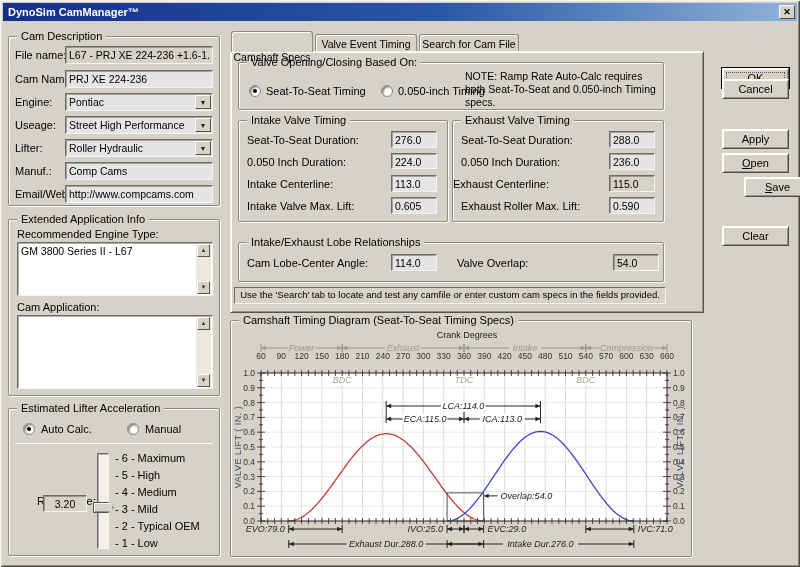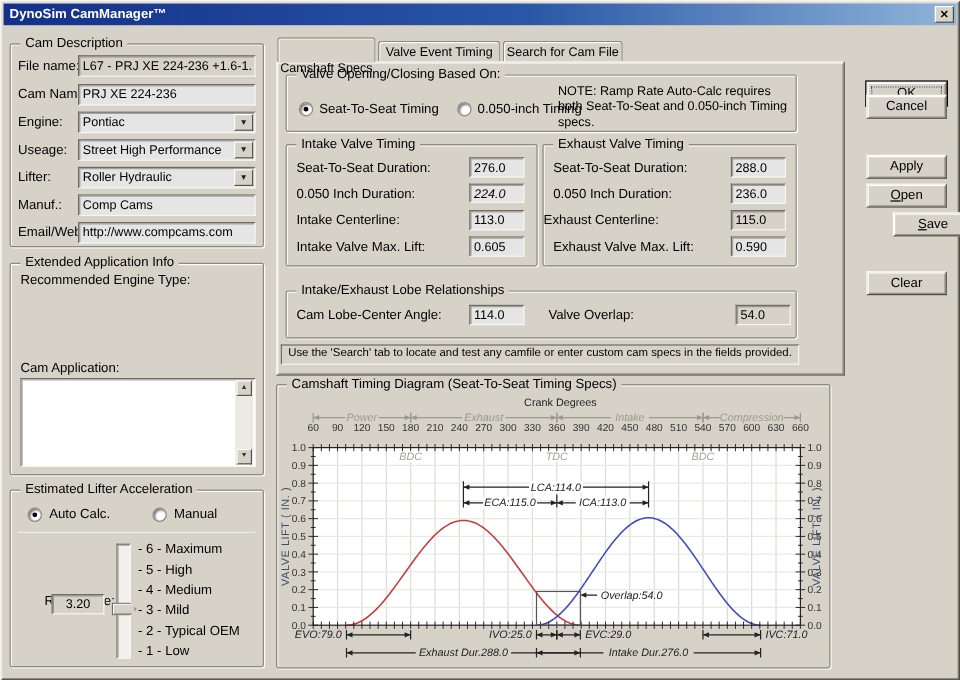--- a/index.html
+++ b/index.html
@@ -86,20 +86,27 @@
     </div>
     <span class="lbl" style="left:6px;top:128px;">Manuf.:</span>
     <div class="tbox" style="left:56px;top:125px;width:148px;">Comp Cams</div>
     <span class="lbl" style="left:6px;top:151px;">Email/Web:</span>
     <div class="tbox" style="left:56px;top:148px;width:148px;">http://www.compcams.com</div>
   </div>
 
   <div class="group" style="left:8px;top:219px;width:212px;height:177px;">
     <span class="caption">Extended Application Info</span>
     <span class="lbl" style="left:8px;top:8px;">Recommended Engine Type:</span>
+    <div class="ta" style="left:8px;top:22px;width:196px;height:54px;">
+      <span>GM 3800 Series II - L67</span>
+      <span class="sb">
+        <span class="sbbtn up">▲</span>
+        <span class="sbbtn dn">▼</span>
+      </span>
+    </div>
     <span class="lbl" style="left:8px;top:81px;">Cam Application:</span>
     <div class="ta" style="left:8px;top:95px;width:196px;height:74px;">
       <span></span>
       <span class="sb">
         <span class="sbbtn up">▲</span>
         <span class="sbbtn dn">▼</span>
       </span>
     </div>
   </div>
 
@@ -134,36 +141,36 @@
     <span class="radio" style="left:142px;top:22px;"></span>
     <span class="lbl" style="left:159px;top:22px;">0.050-inch Timing</span>
     <span class="lbl" style="left:226px;top:7px;width:196px;white-space:normal;font-size:10.5px;line-height:13px;">NOTE: Ramp Rate Auto-Calc requires both Seat-To-Seat and 0.050-inch Timing specs.</span>
   </div>
 
   <div class="group" style="left:238px;top:120px;width:210px;height:102px;z-index:2;">
     <span class="caption">Intake Valve Timing</span>
     <span class="lbl" style="left:8px;top:13px;">Seat-To-Seat Duration:</span>
     <div class="tbox" style="left:152px;top:10px;width:46px;height:17px;">276.0</div>
     <span class="lbl" style="left:8px;top:35px;">0.050 Inch Duration:</span>
-    <div class="tbox" style="left:152px;top:32px;width:46px;height:16px;font-style:italic;">224.0</div>
+    <div class="tbox" style="left:152px;top:32px;width:46px;height:16px;">224.0</div>
     <span class="lbl" style="left:8px;top:57px;">Intake Centerline:</span>
     <div class="tbox" style="left:152px;top:54px;width:46px;height:17px;">113.0</div>
     <span class="lbl" style="left:8px;top:79px;">Intake Valve Max. Lift:</span>
     <div class="tbox" style="left:152px;top:76px;width:46px;height:17px;">0.605</div>
   </div>
 
   <div class="group" style="left:452px;top:120px;width:212px;height:102px;z-index:2;">
     <span class="caption">Exhaust Valve Timing</span>
     <span class="lbl" style="left:8px;top:13px;">Seat-To-Seat Duration:</span>
     <div class="tbox" style="left:156px;top:10px;width:46px;height:17px;">288.0</div>
     <span class="lbl" style="left:8px;top:35px;">0.050 Inch Duration:</span>
     <div class="tbox" style="left:156px;top:32px;width:46px;height:17px;">236.0</div>
     <span class="lbl" style="left:0;top:57px;">Exhaust Centerline:</span>
     <div class="tbox ro" style="left:156px;top:54px;width:46px;height:17px;">115.0</div>
-    <span class="lbl" style="left:8px;top:79px;">Exhaust Valve Max. Lift:</span>
+    <span class="lbl" style="left:8px;top:79px;">Exhaust Roller Max. Lift:</span>
     <div class="tbox" style="left:156px;top:76px;width:46px;height:17px;">0.590</div>
   </div>
 
   <div class="group" style="left:238px;top:242px;width:426px;height:40px;z-index:2;">
     <span class="caption">Intake/Exhaust Lobe Relationships</span>
     <span class="lbl" style="left:8px;top:14px;">Cam Lobe-Center Angle:</span>
     <div class="tbox" style="left:152px;top:11px;width:46px;height:17px;">114.0</div>
     <span class="lbl" style="left:218px;top:14px;">Valve Overlap:</span>
     <div class="tbox ro" style="left:374px;top:11px;width:46px;height:17px;">54.0</div>
   </div>

